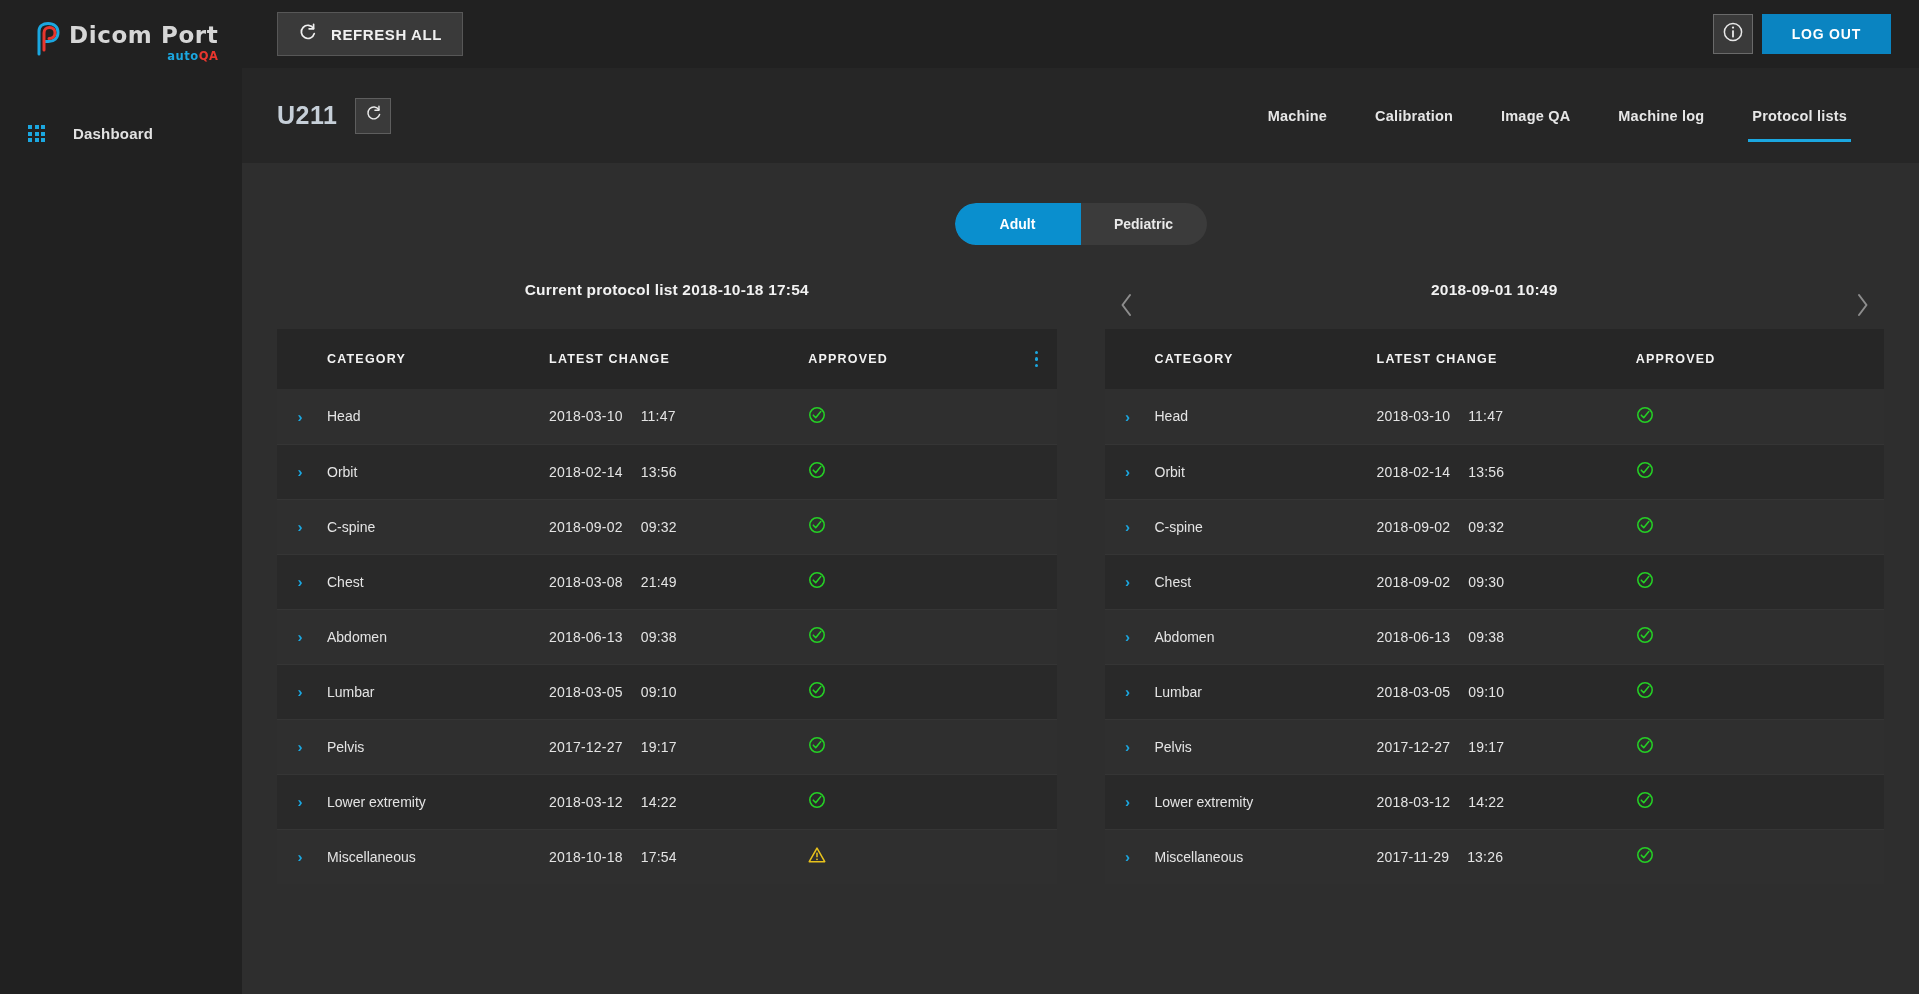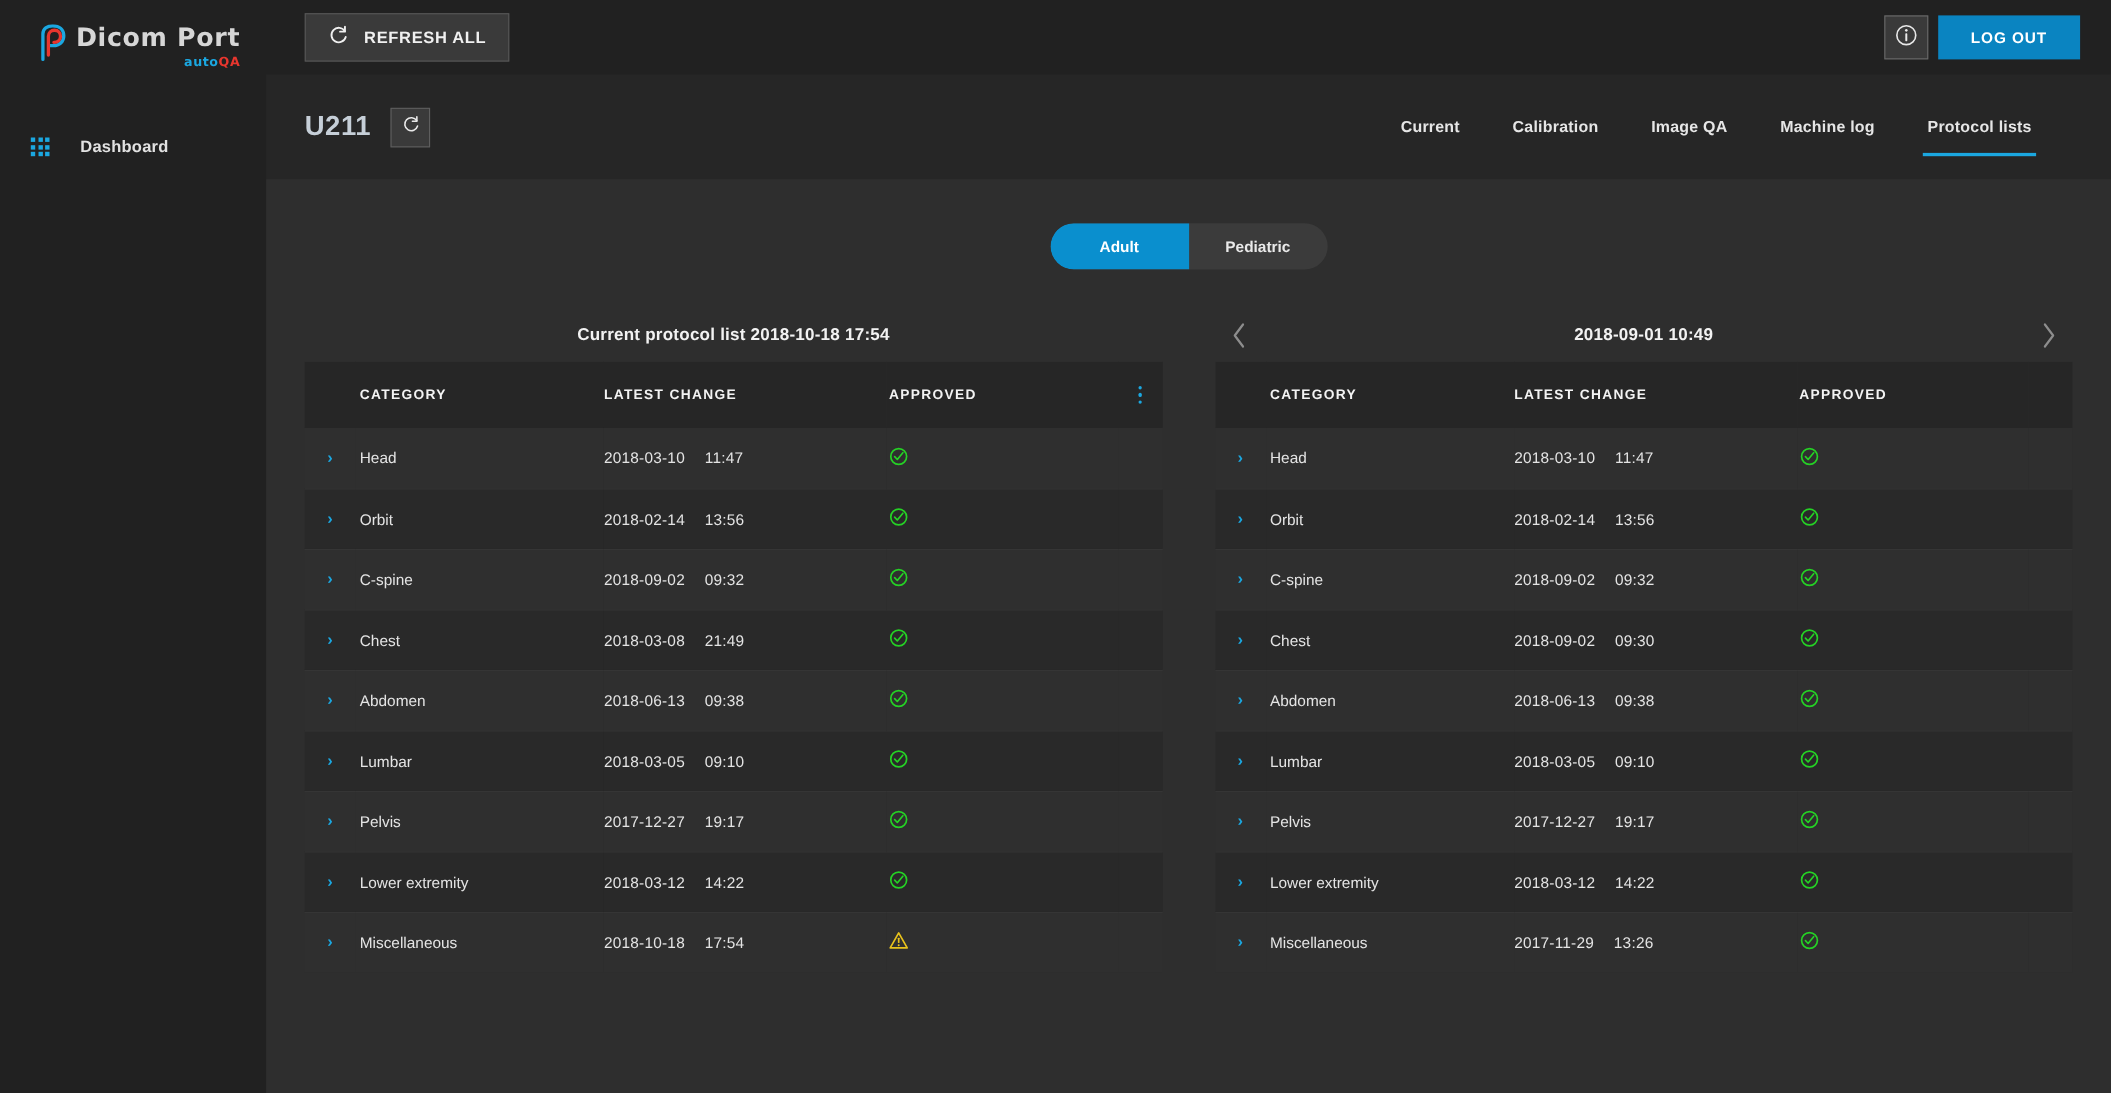--- a/index.html
+++ b/index.html
@@ -118,21 +118,21 @@
   .seg {
     flex: 1; display: flex; align-items: center; justify-content: center;
     color: #e9e9e9; font-size: 14px; font-weight: bold; cursor: pointer;
   }
   .seg.active { background: #0a8fce; border-radius: 24px 0 0 24px; color: #fff; }
 
   .panels { display: flex; margin-top: 36px; padding: 0 35px; gap: 48px; }
   .panel { flex: 1; min-width: 0; }
 
   .panel-head {
-    height: 48px; display: flex; align-items: center; justify-content: center;
+    height: 48px; display: flex; justify-content: center;
     position: relative;
   }
   .panel-title {
     color: #f2f2f2; font-size: 15.5px; font-weight: bold; letter-spacing: .2px;
   }
   .arrow-btn {
     position: absolute; top: 50%; transform: translateY(-50%);
     width: 28px; height: 34px; display: flex; align-items: center;
     justify-content: center; cursor: pointer;
   }
@@ -249,21 +249,21 @@
       <span>
         <svg width="17" height="17" viewBox="0 0 19 19">
           <path d="M15.5 5.3 A6.6 6.6 0 1 0 16.3 10.6" fill="none" stroke="#e9e9e9" stroke-width="1.6" stroke-linecap="round"></path>
           <path d="M15.6 1.3 L15.6 5.8 L11.1 5.8" fill="none" stroke="#e9e9e9" stroke-width="1.6" stroke-linecap="round" stroke-linejoin="round"></path>
         </svg>
       </span>
     </div>
 
     <div class="tabs">
       <div class="tab">
-          <span>Current</span>
+          <span>Machine</span>
         </div>
       <div class="tab">
           <span>Calibration</span>
         </div>
       <div class="tab">
           <span>Image QA</span>
         </div>
       <div class="tab">
           <span>Machine log</span>
         </div>

